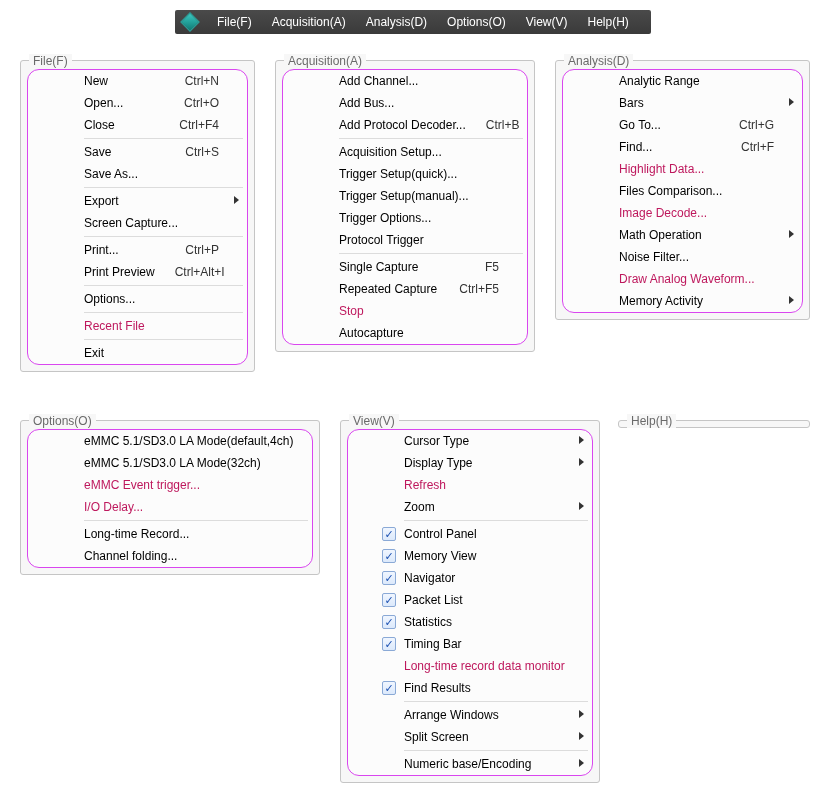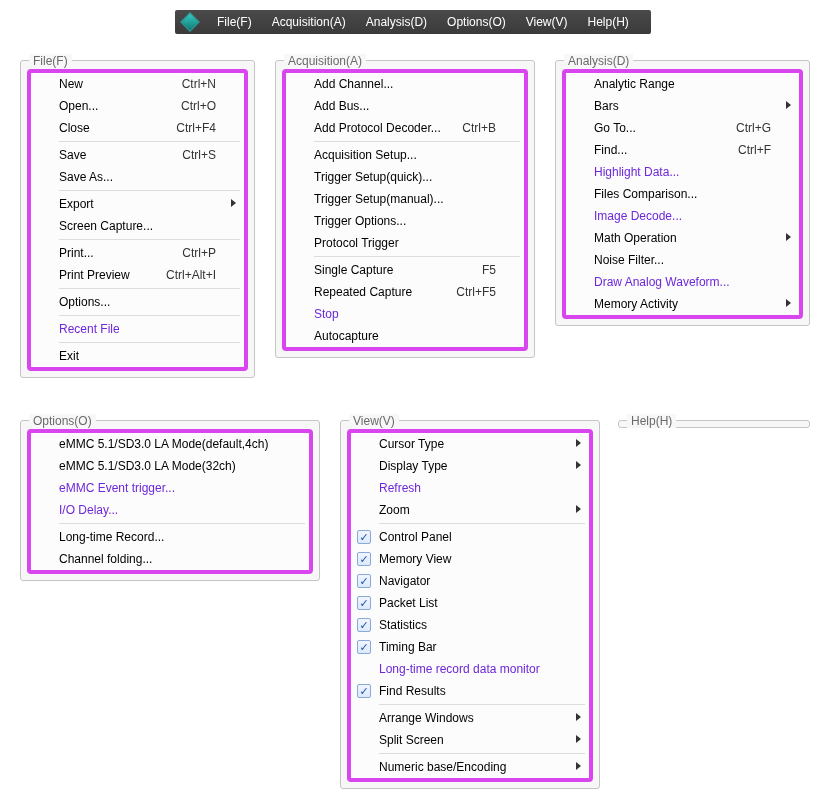--- a/index.html
+++ b/index.html
@@ -52,23 +52,24 @@
   .panel legend {
     position: absolute;
     top: -7px; left: 8px;
     background: inherit;
     padding: 0 4px;
     font-size: 12px;
     color: #6a6a6a;
   }
   .panel .inner {
     background: #fcfcfc;
-    border: 4px solid #d946ef;
+    border: 1px solid #d946ef;
     margin: 2px 6px 6px 6px;
-    border-radius: 4px;
+    border-radius: 12px;
+    padding-left: 28px;
   }
   .item {
     display: flex;
     align-items: center;
     height: 22px;
     padding: 0 28px 0 28px;
     position: relative;
     cursor: default;
     white-space: nowrap;
   }
@@ -78,21 +79,21 @@
     width: 14px; height: 14px;
     border: 1px solid #8aa9d6;
     background: linear-gradient(#f0f6ff,#dce9fb);
     border-radius: 2px;
     display: flex; align-items:center; justify-content:center;
     color:#1a4fb0; font-size:11px; line-height:1;
   }
   .item .label { flex: 1 1 auto; }
   .item .shortcut { color:#333; margin-left: 20px; text-align: center; }
   .item.disabled .label,
-  .item.disabled .shortcut { color:#6d28d9; }
+  .item.disabled .shortcut { color:#be185d; }
   .item .arrow {
     position: absolute; right: 8px; top: 6px;
     width: 0; height: 0;
     border-top: 4px solid transparent;
     border-bottom: 4px solid transparent;
     border-left: 5px solid #333;
   }
   .sep {
     height: 1px;
     margin: 2px 4px 2px 28px;

